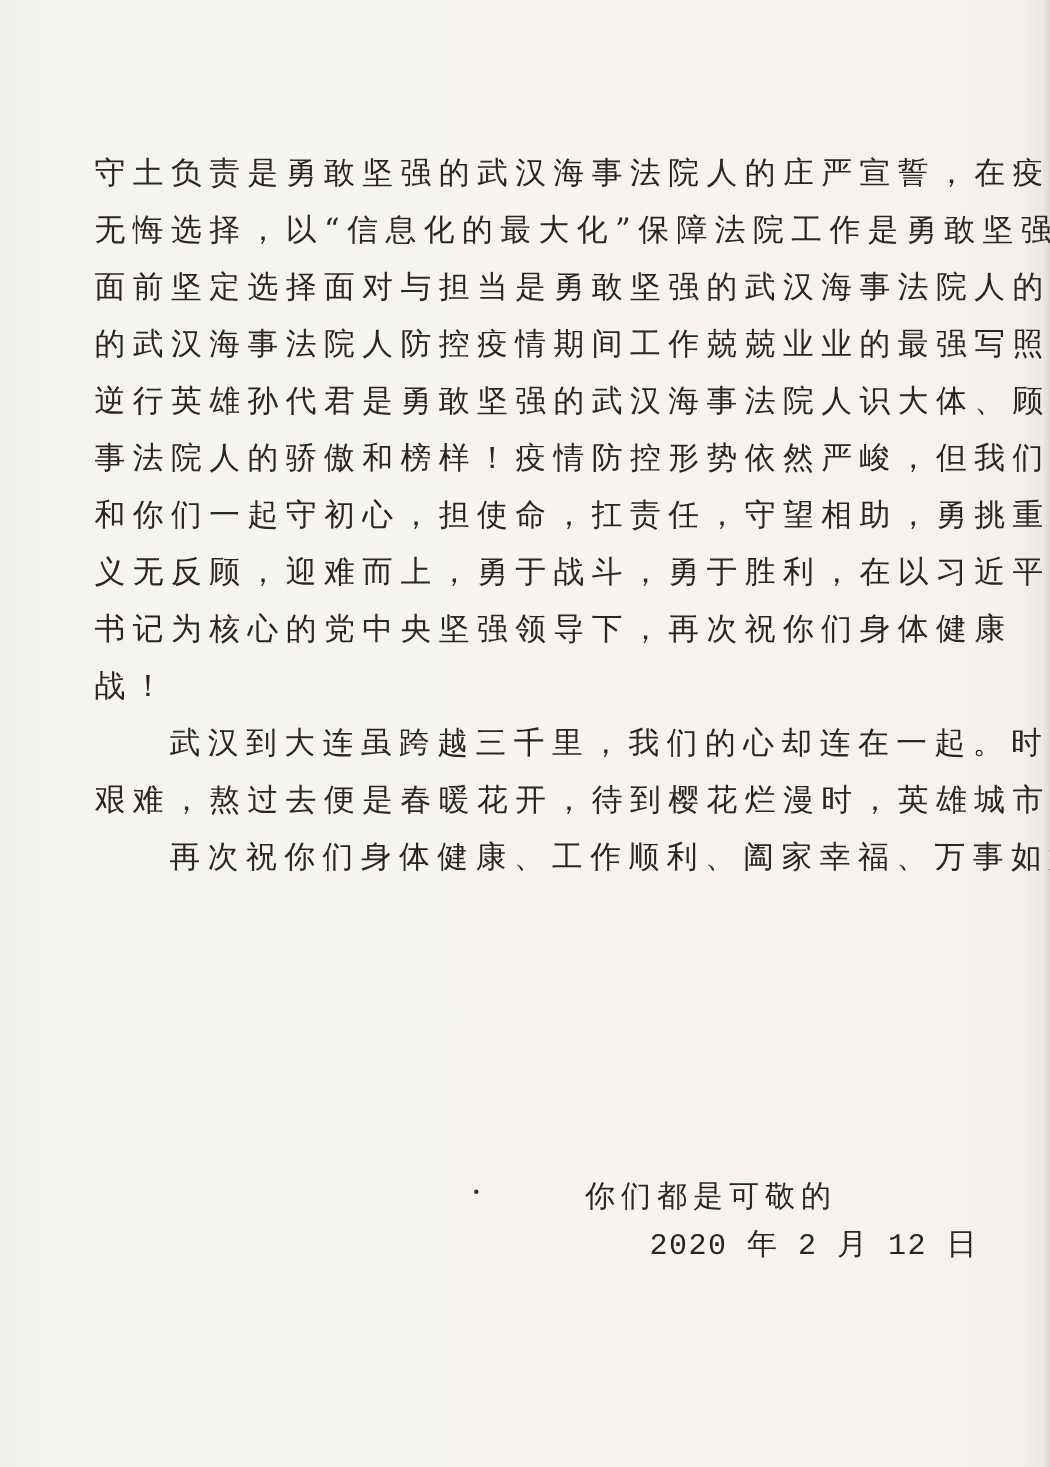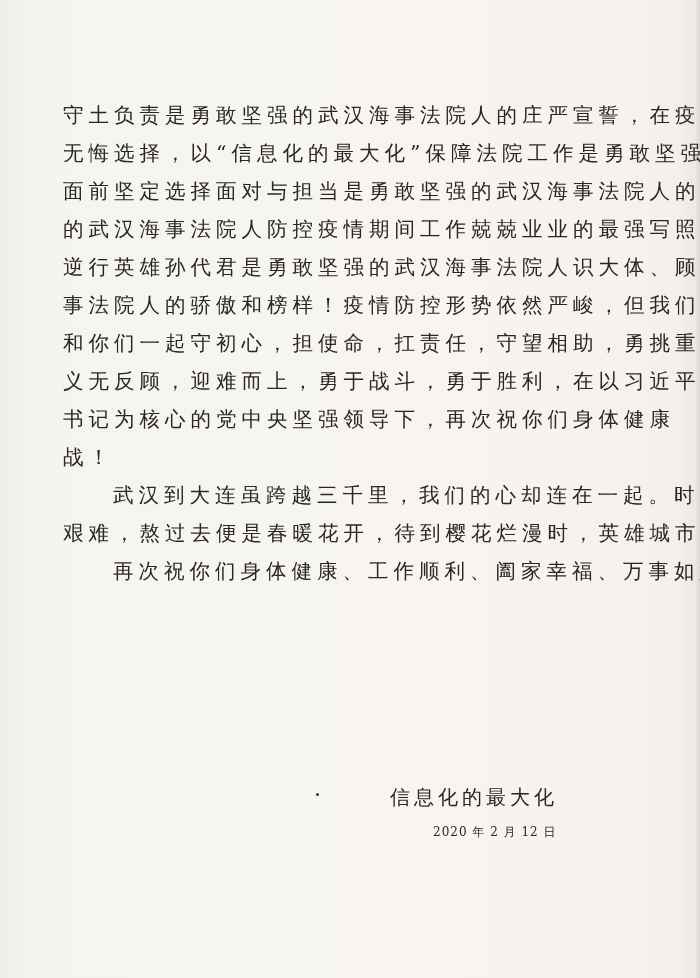--- a/index.html
+++ b/index.html
@@ -48,23 +48,24 @@
     left: 390px;
     top: 782px;
     font-size: 20px;
     letter-spacing: 4px;
     line-height: 30px;
   }
   .date {
     position: absolute;
     left: 433px;
     top: 817px;
-    font-size: 12px;
+    font-size: 20px;
     letter-spacing: 1px;
     line-height: 30px;
+    font-family: Liberation Mono, monospace;
   }
   .dot {
     position: absolute;
     left: 316px;
     top: 793px;
     width: 3px; height: 3px;
     background: #333;
     border-radius: 50%;
   }
 </style>
@@ -90,15 +91,15 @@
     <div>
       <div class="line indent">武汉到大连虽跨越三千里，我们的心却连在一起。时光</div>
       <div class="line">艰难，熬过去便是春暖花开，待到樱花烂漫时，英雄城市定</div>
     </div>
     <div>
       <div class="line indent">再次祝你们身体健康、工作顺利、阖家幸福、万事如意！</div>
     </div>
   </div>
 
   <div class="dot"></div>
-  <div class="signature">信息化的最大化</div>
+  <div class="signature">你们都是可敬的</div>
   <div class="date">2020 年 2 月 12 日</div>
 </div>
 
 </body></html>

